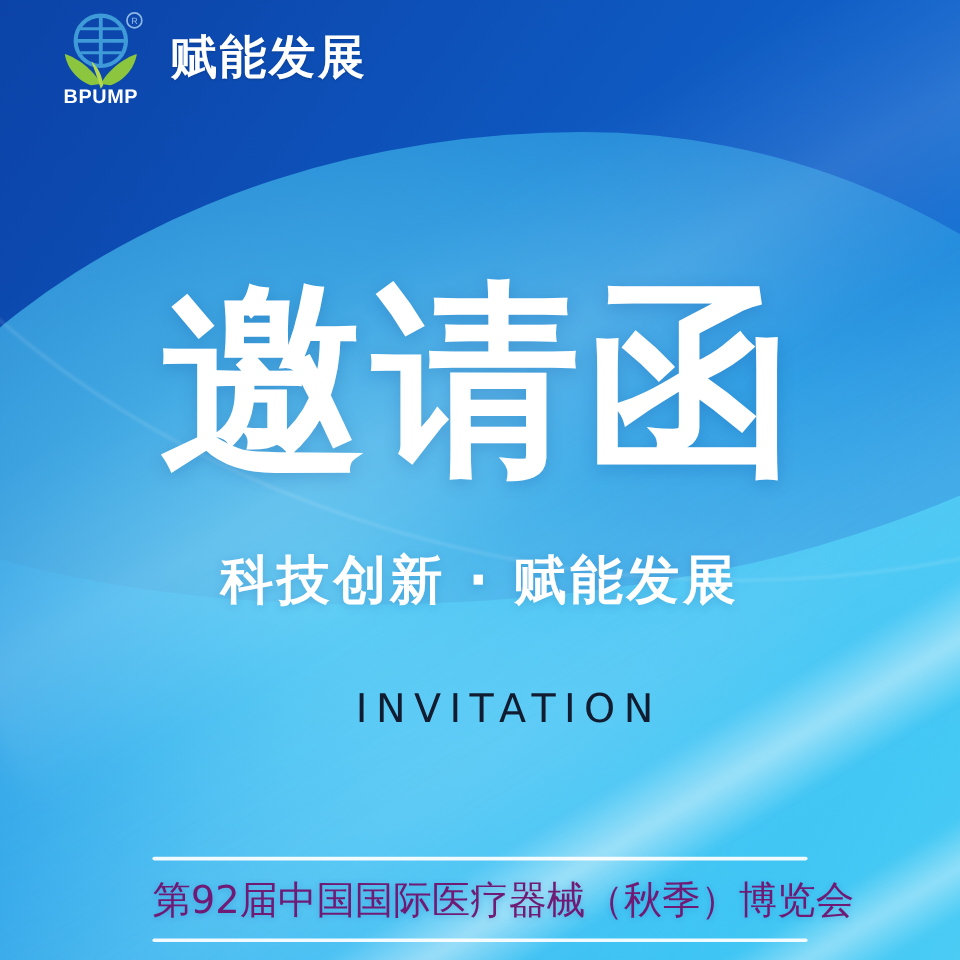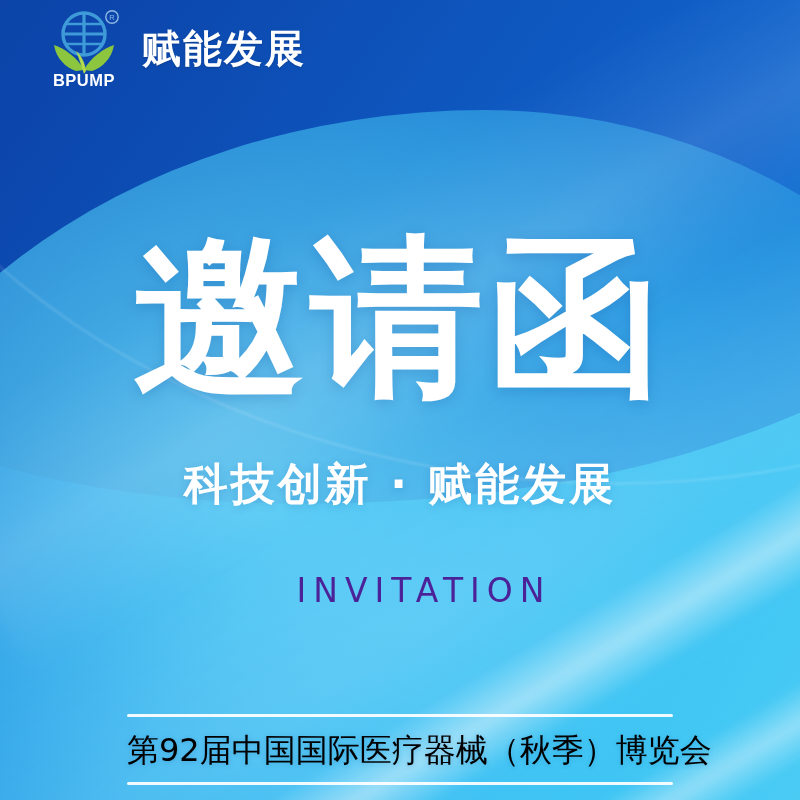--- a/index.html
+++ b/index.html
@@ -192,21 +192,21 @@
     font-size: 44px;
     font-weight: 700;
     letter-spacing: 3px;
     line-height: 1;
     white-space: nowrap;
     text-shadow: 0 2px 8px rgba(8,60,140,.18);
   }
 
   .invitation-en {
     margin-top: 68px;
-    color: #4c1d95;
+    color: #0f172a;
     font-size: 33px;
     font-weight: 400;
     letter-spacing: 7px;
     line-height: 1;
     white-space: nowrap;
     opacity: .97;
     margin-left: 48px;
   }
 
   
@@ -218,21 +218,21 @@
     width: 546px;
     z-index: 6;
   }
   .rule {
     height: 3px;
     width: 100%;
     background: rgba(255,255,255,0.92);
     border-radius: 2px;
   }
   .event-name {
-    color: #000000;
+    color: #701a75;
     font-size: 32px;
     font-weight: 500;
     letter-spacing: 0px;
     line-height: 1;
     white-space: nowrap;
     text-align: center;
     padding: 17px 0 16px;
     text-shadow: 0 1px 5px rgba(8,60,140,.20);
   }
 </style>

